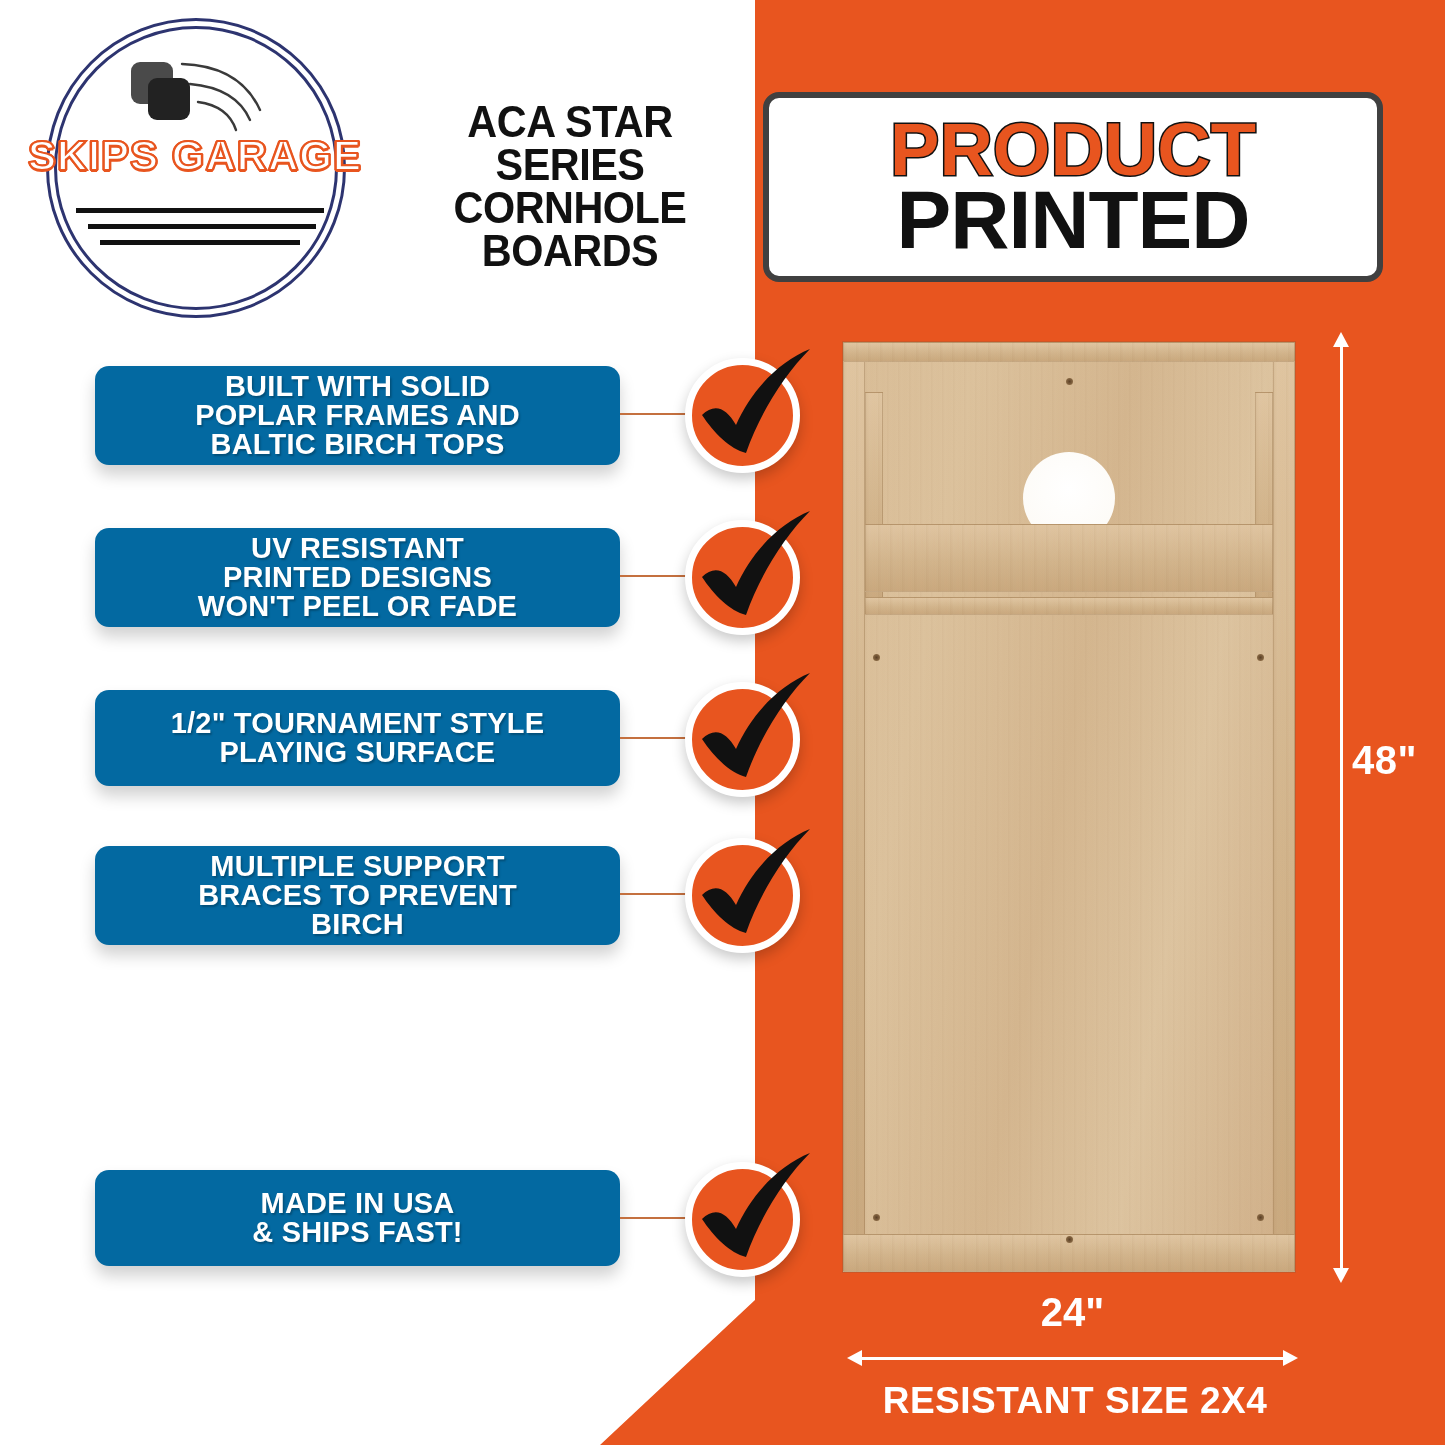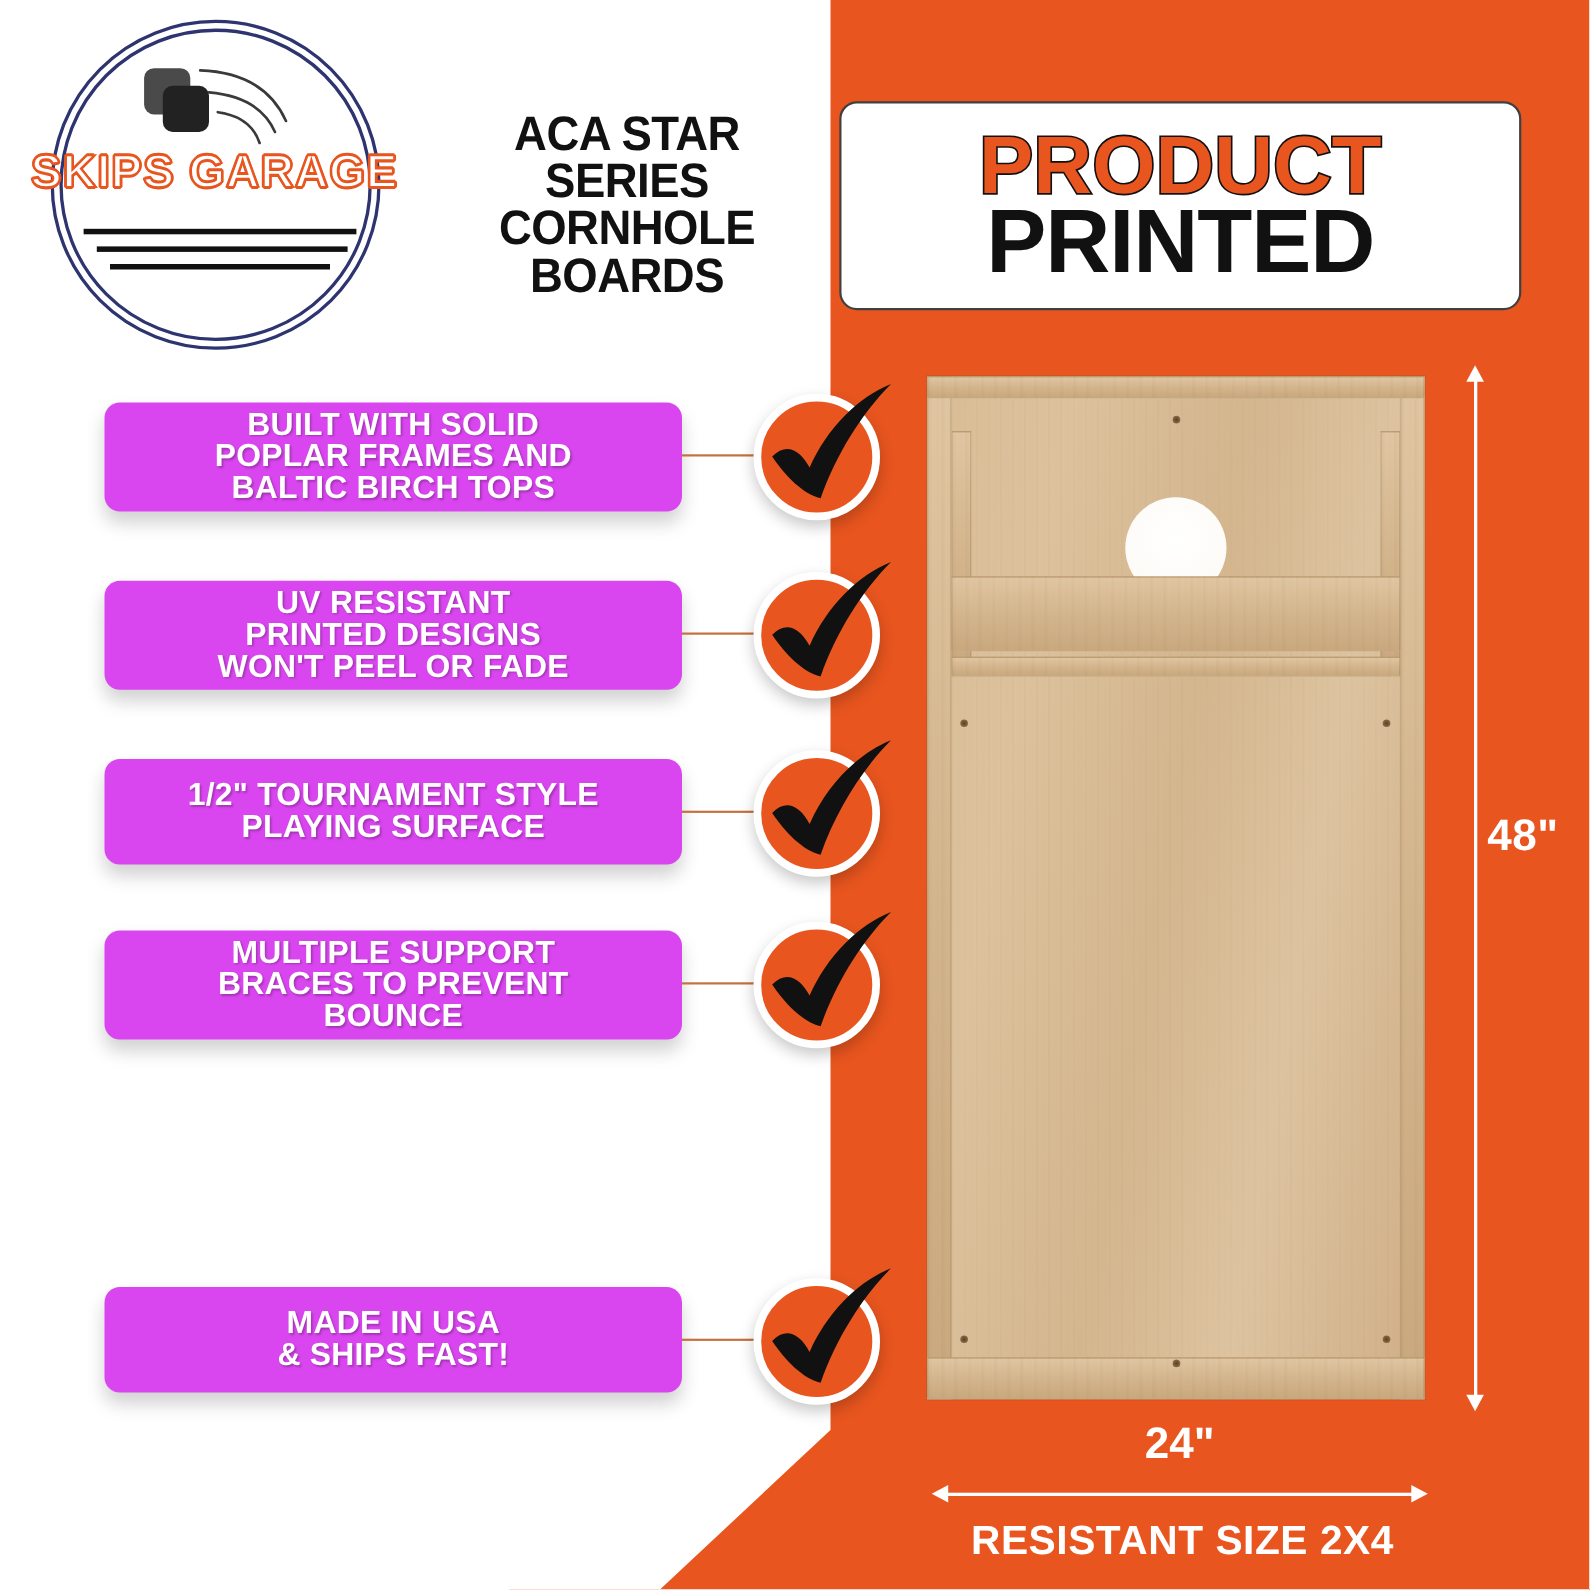--- a/index.html
+++ b/index.html
@@ -116,21 +116,21 @@
   }
 
   
   .features-header {
     position: absolute;
     left: 763px;
     top: 92px;
     width: 620px;
     height: 190px;
     background: #ffffff;
-    border: 2px solid #404040;
+    border: 6px solid #404040;
     border-radius: 16px;
     z-index: 5;
     display: flex;
     flex-direction: column;
     align-items: center;
     justify-content: center;
   }
   .fh-product {
     font-size: 74px;
     font-weight: 700;
@@ -156,21 +156,21 @@
     width: 735px;
     height: 130px;
     z-index: 4;
   }
   .pill {
     position: absolute;
     left: 0;
     top: 8px;
     width: 525px;
     min-height: 96px;
-    background: #d946ef;
+    background: #0369a1;
     border-radius: 14px;
     box-shadow: 0 10px 16px rgba(0,0,0,0.18);
     display: flex;
     align-items: center;
     justify-content: center;
     padding: 6px 4px;
   }
   .pill-text {
     color: #ffffff;
     font-size: 29px;
@@ -441,21 +441,21 @@
       <svg class="check-mark" viewBox="0 0 140 140">
         <path d="M22 74 C34 62 46 66 56 84 C72 48 100 20 130 8 C104 34 80 72 66 112 C50 108 34 92 22 74 Z" fill="#111111"></path>
       </svg>
     </div>
   </div>
 
   <div class="feature-row" style="top:838px">
     <div class="pill">
       <div class="pill-text">MULTIPLE SUPPORT
 BRACES TO PREVENT
-BOUNCE</div>
+BIRCH</div>
     </div>
     <div class="connector"></div>
     <div class="check-badge">
       <div class="check-circle"></div>
       <svg class="check-mark" viewBox="0 0 140 140">
         <path d="M22 74 C34 62 46 66 56 84 C72 48 100 20 130 8 C104 34 80 72 66 112 C50 108 34 92 22 74 Z" fill="#111111"></path>
       </svg>
     </div>
   </div>
 

